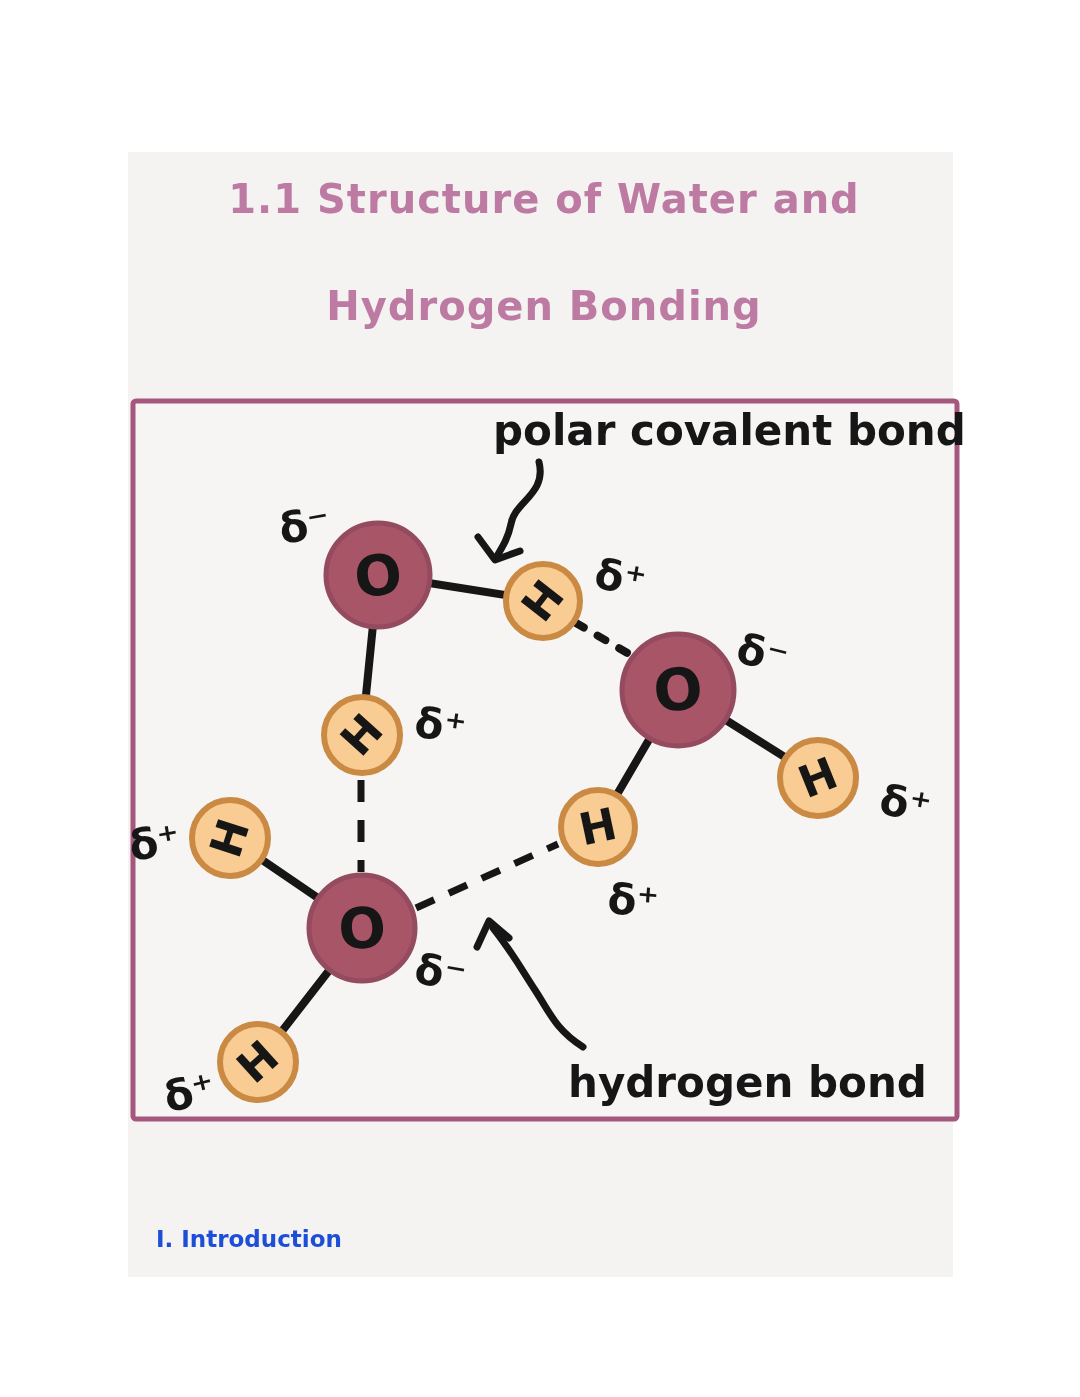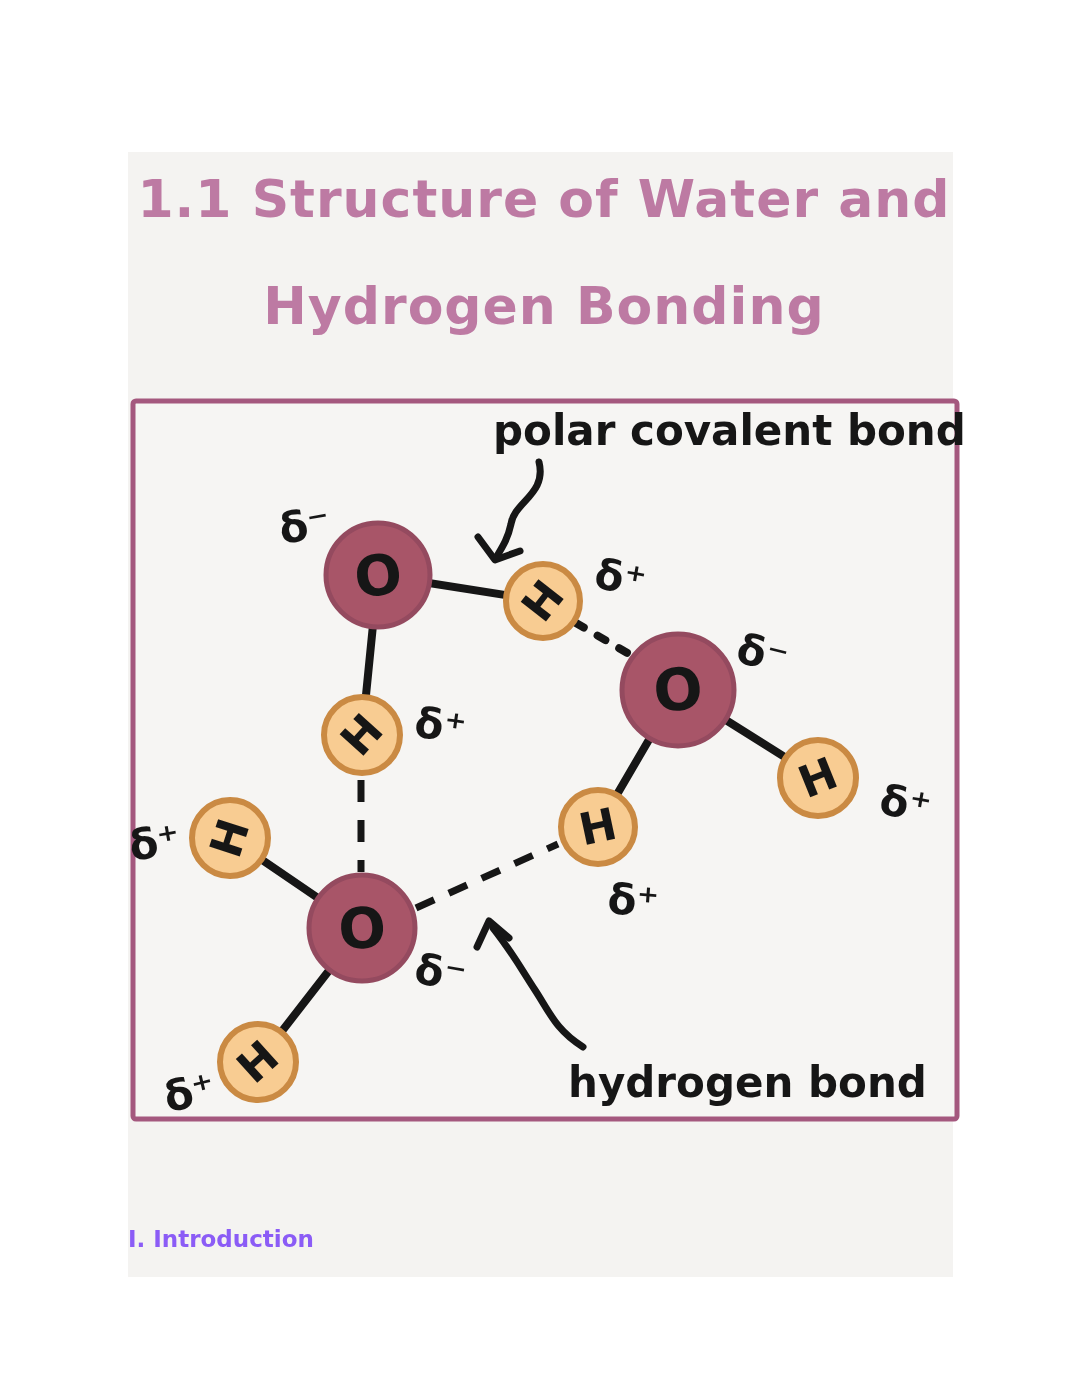--- a/index.html
+++ b/index.html
@@ -15,21 +15,21 @@
     left: 128px; top: 152px;
     width: 825px; height: 1125px;
     background: #f4f3f1;
   }
   .title-block {
     position: absolute;
     left: 128px; top: 146px;
     width: 832px;
     text-align: center;
     font-weight: bold;
-    font-size: 52px;
+    font-size: 40px;
     letter-spacing: 1px;
     line-height: 107px;
   }
   .diagram-svg {
     position: absolute;
     left: 0; top: 0;
     width: 1080px; height: 1397px;
   }
   .footer-text {
     position: absolute;
@@ -114,13 +114,13 @@
   <text x="568" y="1097" font-size="42" class="hand-label" fill="#161616">hydrogen bond</text>
 
   <g fill="none" stroke-width="7" stroke-linecap="round" stroke-linejoin="round">
     <path d="M 539 462 C 547 494 514 502 511 524 C 508 538 503 546 497 556" stroke="#161616"></path>
     <polyline points="478 537 495 560 520 551" stroke="#161616"></polyline>
     <path d="M 583 1047 C 556 1030 550 1013 535 990 C 520 967 512 952 493 928" stroke="#161616"></path>
     <polyline points="477 947 489 921 509 938" stroke="#161616"></polyline>
   </g>
 </svg>
 
-<div class="footer-text" style="color: #8b5cf6;">I. Introduction</div>
+<div class="footer-text" style="color: #1d4ed8; padding-left: 28px;">I. Introduction</div>
 
 </body></html>

